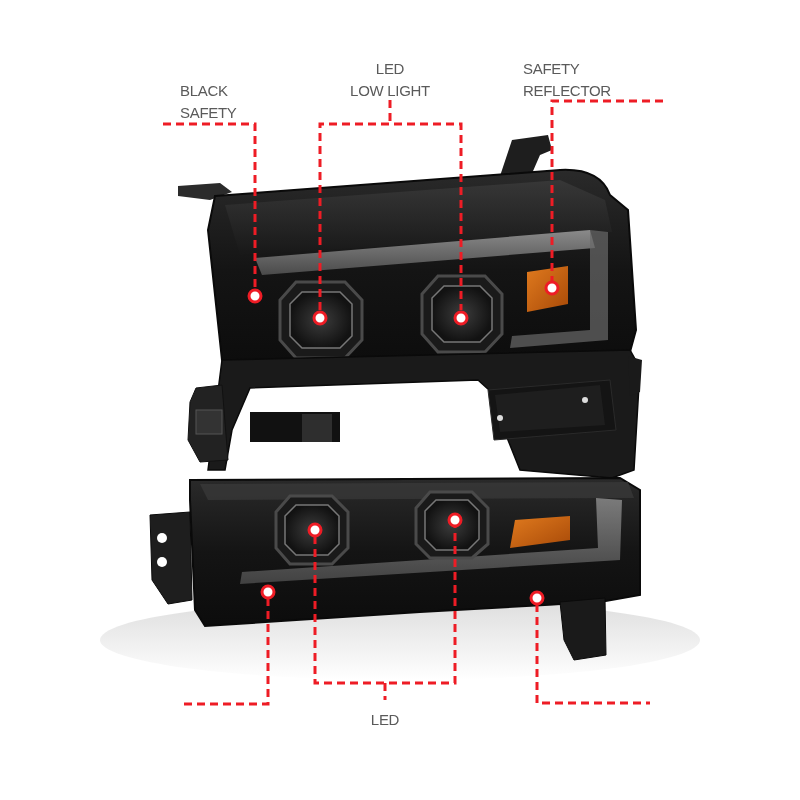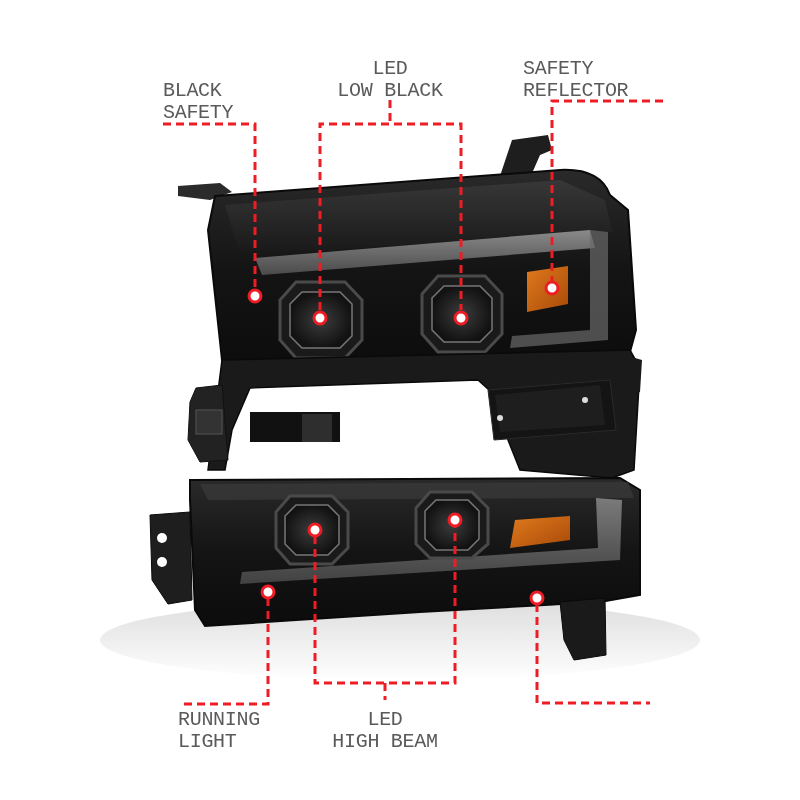--- a/index.html
+++ b/index.html
@@ -1,18 +1,18 @@
 <!DOCTYPE html>
 <html><head>
 <meta charset="utf-8">
 <style>
   html, body { margin:0; padding:0; background:#ffffff; }
   body { width:800px; height:800px; position:relative; overflow:hidden; font-family:"Liberation Sans", sans-serif; }
   .stage { position:absolute; left:0; top:0; width:800px; height:800px; }
-  .label { position:absolute; color:#5a5a5a; font-size:20px; line-height:22px; letter-spacing:-0.3px; font-family:Liberation Mono, monospace; }
+  .label { position:absolute; color:#5a5a5a; font-size:15px; line-height:22px; letter-spacing:-0.3px; font-family:Liberation Sans, sans-serif; }
   .label span { display:block; }
   .left { text-align:left; }
   .center { text-align:center; }
   .right { }
   svg { position:absolute; left:0; top:0; }
 </style>
 </head>
 <body>
 
 <div class="stage">
@@ -125,39 +125,34 @@
       <circle cx="320" cy="318" r="6"></circle>
       <circle cx="461" cy="318" r="6"></circle>
       <circle cx="552" cy="288" r="6"></circle>
       <circle cx="268" cy="592" r="6"></circle>
       <circle cx="315" cy="530" r="6"></circle>
       <circle cx="455" cy="520" r="6"></circle>
       <circle cx="537" cy="598" r="6"></circle>
     </g>
   </svg>
 
-  <div class="label left" style="left:163px; top:80px;">
+  <div class="label left" style="left:180px; top:80px;">
     <span>BLACK</span>
     <span>SAFETY</span>
   </div>
 
   <div class="label center" style="left:310px; top:58px; width:160px;">
     <span>LED</span>
-    <span>LOW BLACK</span>
+    <span>LOW LIGHT</span>
   </div>
 
   <div class="label right" style="left:523px; top:58px; width:140px;">
     <span>SAFETY</span>
     <span>REFLECTOR</span>
   </div>
 
-  <div class="label left" style="left:178px; top:709px;">
-    <span>RUNNING</span>
-    <span>LIGHT</span>
-  </div>
 
   <div class="label center" style="left:305px; top:709px; width:160px;">
     <span>LED</span>
-    <span>HIGH BEAM</span>
   </div>
 
 
 </div>
 
 </body></html>

